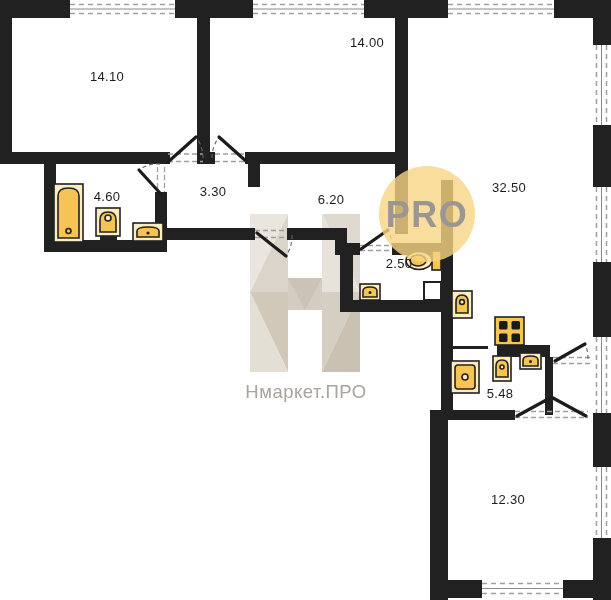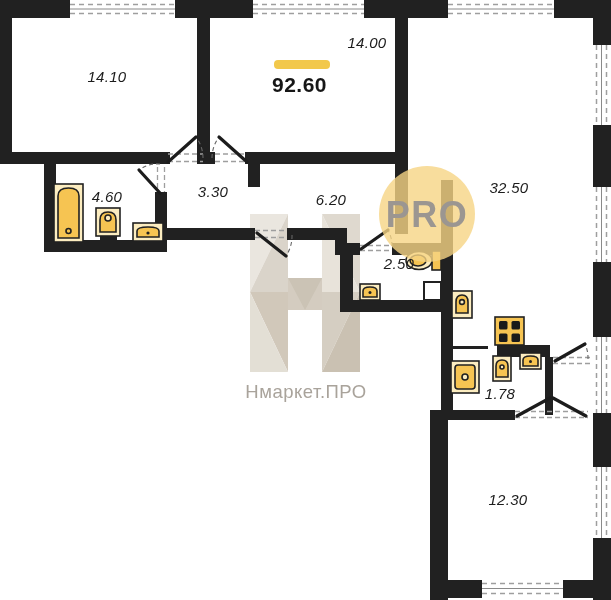--- a/index.html
+++ b/index.html
@@ -1,20 +1,20 @@
 <!DOCTYPE html>
 <html><head>
 <meta charset="utf-8">
 <style>
   html,body{margin:0;padding:0;background:#ffffff;}
   #stage{position:relative;width:611px;height:600px;background:#ffffff;overflow:hidden;
          font-family:"Liberation Sans",sans-serif;}
   #plan-svg{position:absolute;left:0;top:0;}
-  .rlabel{position:absolute;transform:translate(-50%,-50%);font-size:15px;color:#1c1c1c;
-          letter-spacing:.3px;white-space:nowrap;font-style:italic;}
+  .rlabel{position:absolute;transform:translate(-50%,-50%);font-size:13px;color:#1c1c1c;
+          letter-spacing:.3px;white-space:nowrap;}
   .total-wrap{position:absolute;left:272px;top:60px;width:64px;text-align:left;}
   .total-bar{width:56px;height:9px;border-radius:4px;margin-left:2px;}
   .total-num{font-size:21px;font-weight:bold;color:#161616;margin-top:4px;letter-spacing:.5px;}
 </style>
 </head>
 <body>
 
 <div id="stage">
 
 <svg id="plan-svg" width="611" height="600" viewBox="0 0 611 600">
@@ -198,28 +198,24 @@
   </g>
 
   <g>
     <circle cx="427" cy="214" r="48" fill="#f6d584" opacity="0.8"></circle>
     <text x="427" y="227" text-anchor="middle" font-family="Liberation Sans, sans-serif" font-size="36" font-weight="600" letter-spacing="1.5" fill="#9b9691">PRO</text>
   </g>
 
   <text x="306" y="398" text-anchor="middle" font-family="Liberation Sans, sans-serif" font-size="18.5" letter-spacing="0.5" fill="#a9a39b">Нмаркет.ПРО</text>
 </svg>
 
-  <div class="total-wrap">
-    <div class="total-bar" style="background:#f2c84b"></div>
-    <div class="total-num">92.60</div>
-  </div>
 
   <div class="rlabel" style="left:107px;top:76px">14.10</div>
   <div class="rlabel" style="left:367px;top:42px">14.00</div>
   <div class="rlabel" style="left:509px;top:187px">32.50</div>
   <div class="rlabel" style="left:107px;top:196px">4.60</div>
   <div class="rlabel" style="left:213px;top:191px">3.30</div>
   <div class="rlabel" style="left:331px;top:199px">6.20</div>
   <div class="rlabel" style="left:399px;top:263px">2.50</div>
-  <div class="rlabel" style="left:500px;top:393px">1.78</div>
+  <div class="rlabel" style="left:500px;top:393px">5.48</div>
   <div class="rlabel" style="left:508px;top:499px">12.30</div>
 
 </div>
 
 </body></html>

